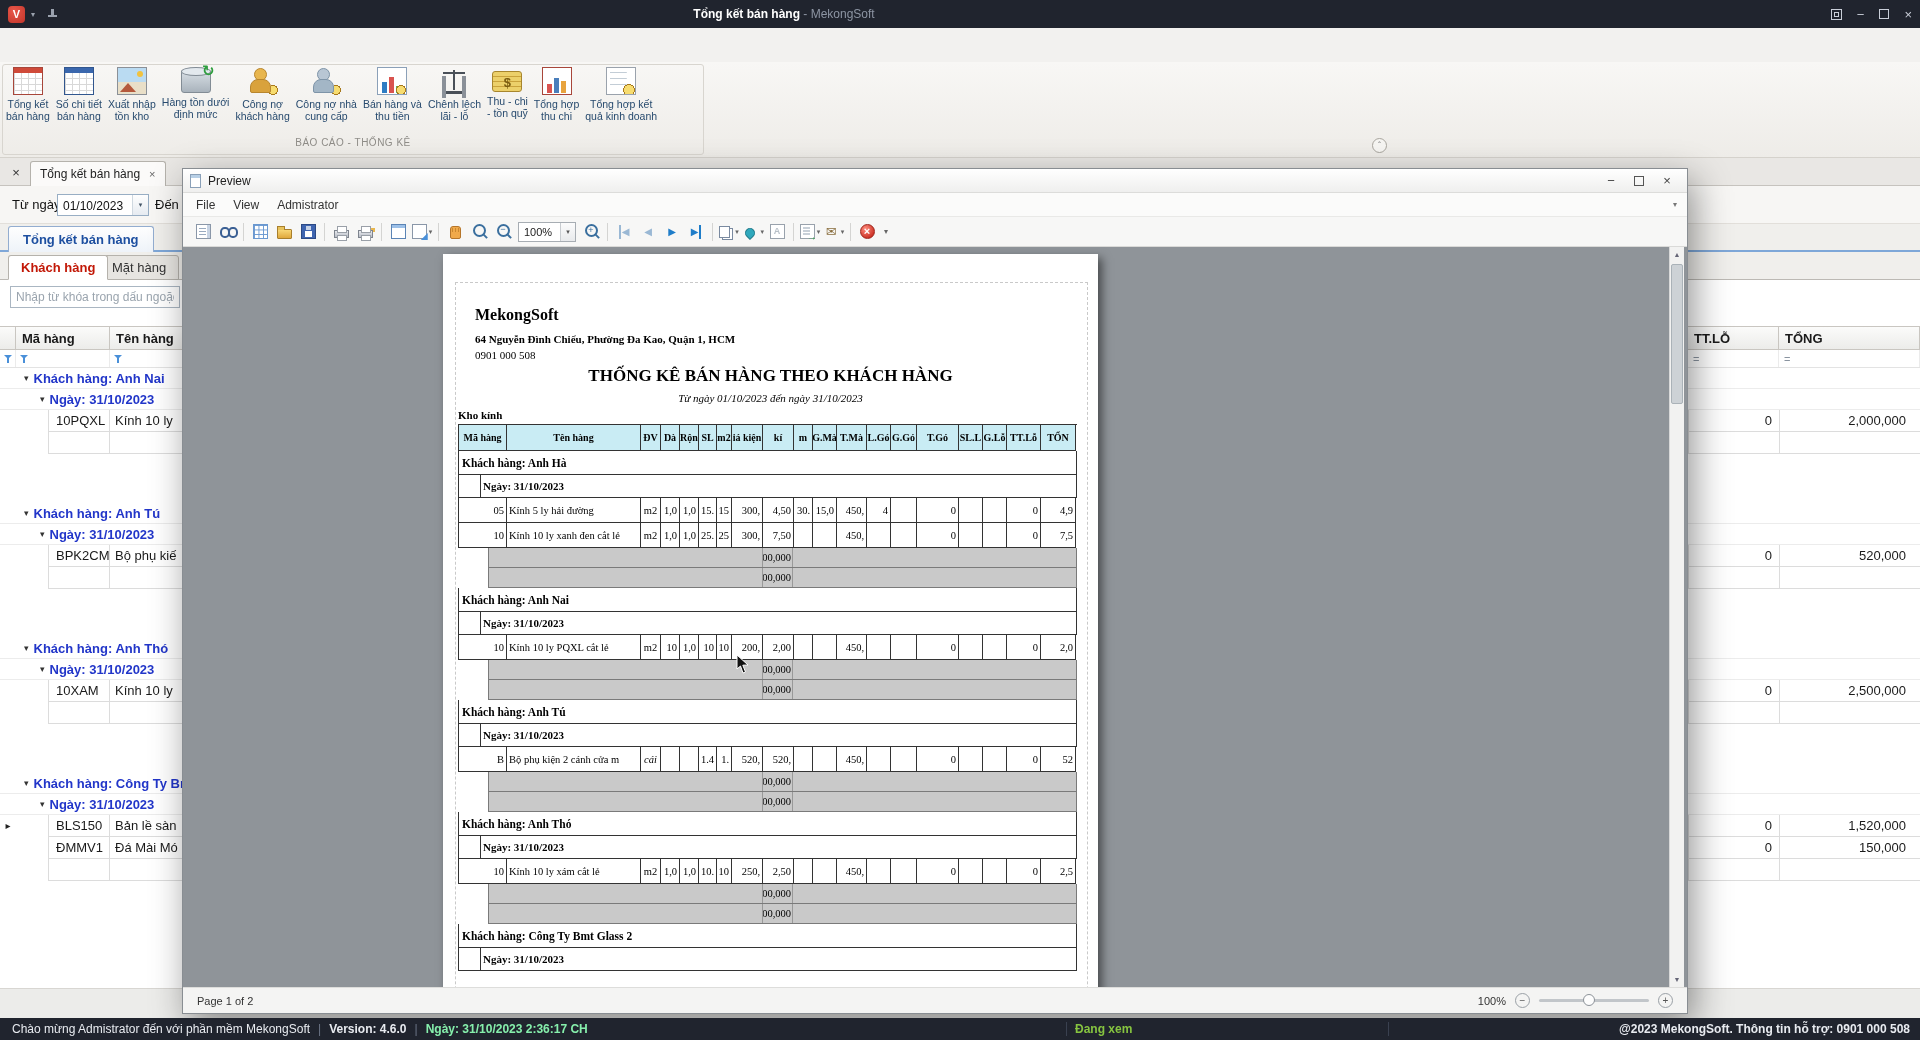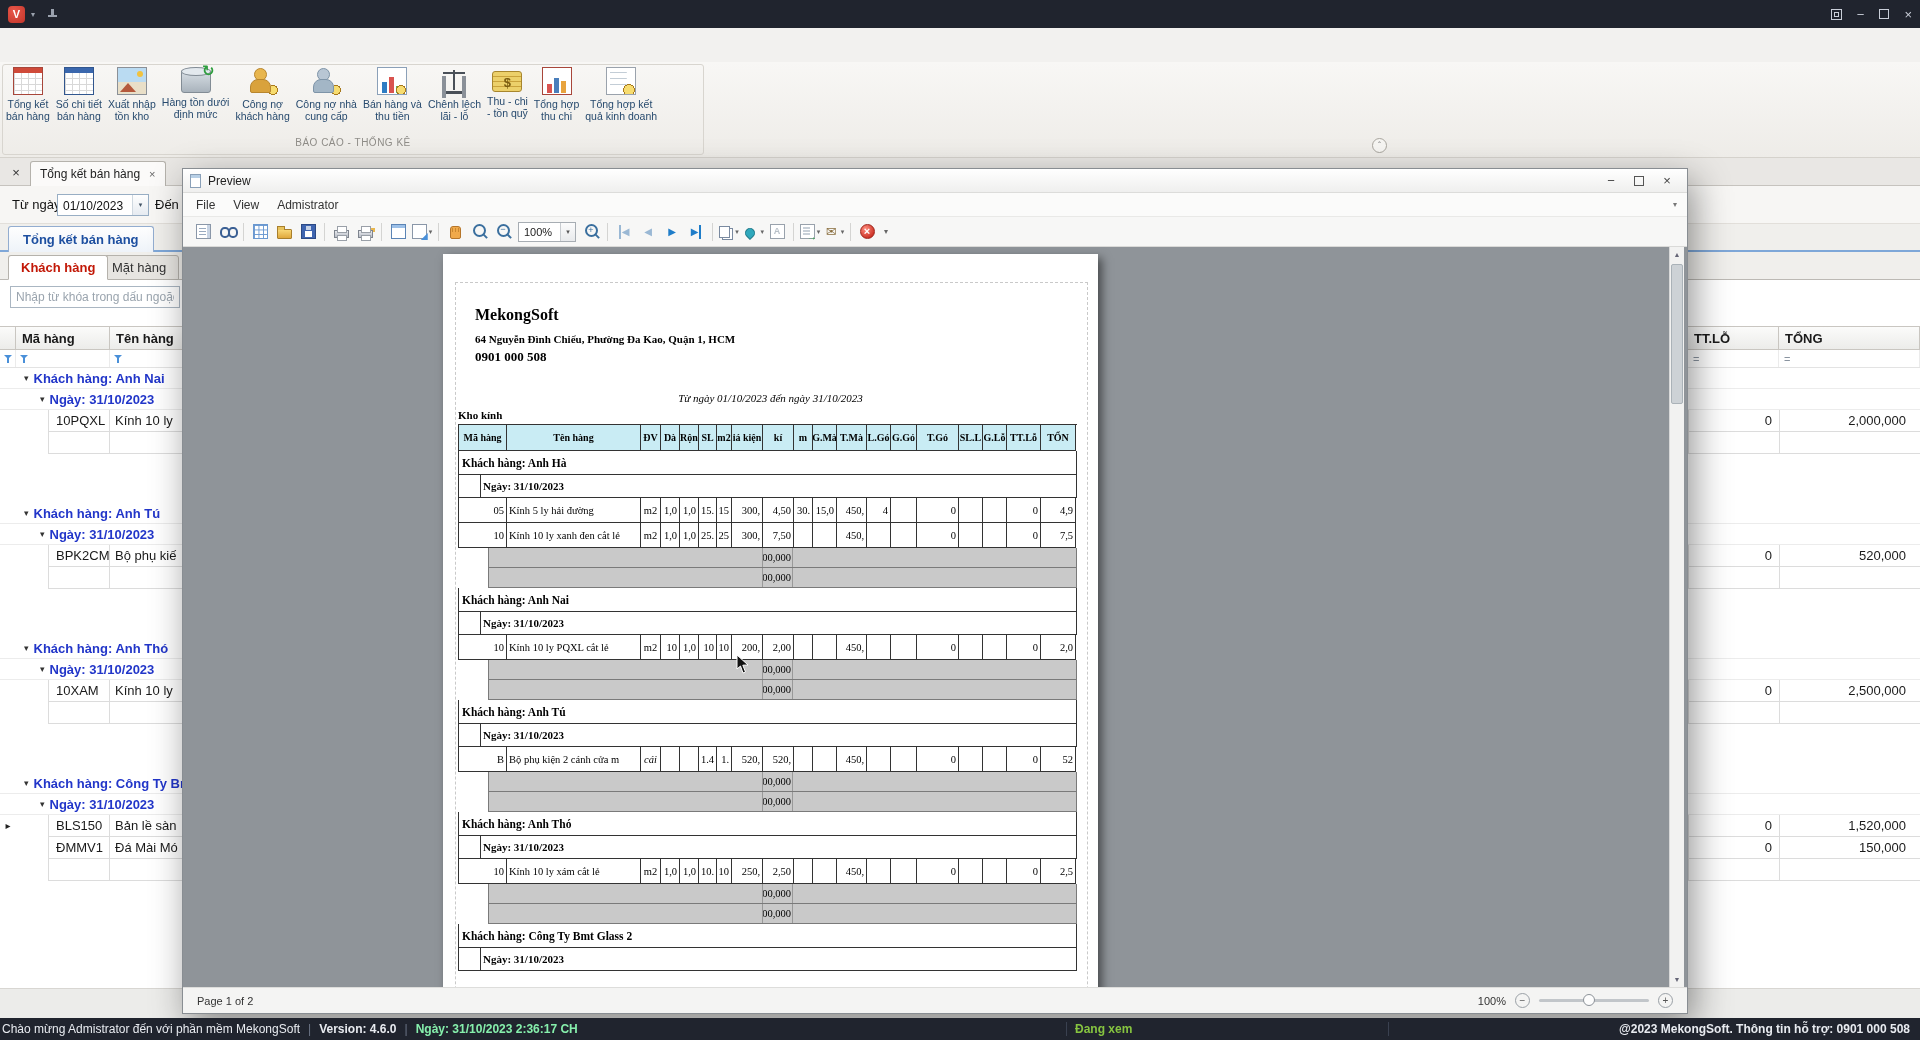--- a/index.html
+++ b/index.html
@@ -120,21 +120,21 @@
 .r-data .gcell,.r-empty .gcell{border-bottom:1px solid #dcdcdc;font-size:13px;color:#1a1a1a;display:flex;align-items:center}
 .r-data .c-code,.r-empty .c-code{border-left:1px solid #dcdcdc;border-right:1px solid #dcdcdc;padding-left:7px}
 .r-data .c-name,.r-empty .c-name{padding-left:5px}
 .r-data .c-tt,.r-empty .c-tt{border-left:1px solid #dcdcdc;justify-content:flex-end;padding-right:7px}
 .r-data .c-tong,.r-empty .c-tong{border-left:1px solid #dcdcdc;justify-content:flex-end;padding-right:14px}
 .curmark{font-size:10px;color:#222;text-align:center;width:16px;line-height:22px}
 #bottomstrip{position:absolute;left:0;top:988px;width:1920px;height:30px;background:#ececea;border-top:1px solid #d8d6d2}
 
 
 #statusbar{position:absolute;left:0;top:1018px;width:1920px;height:22px;background:#20242e;color:#e8ebf0;display:flex;align-items:center;font-size:12px;z-index:200}
-#sb-left{display:flex;align-items:center;gap:8px;padding-left:2px;white-space:nowrap}
+#sb-left{display:flex;align-items:center;gap:8px;padding-left:12px;white-space:nowrap}
 .sb-sep{color:#6b7485}
 .sb-ver{font-weight:bold}
 .sb-date{color:#86efac;font-weight:bold}
 .sb-line{position:absolute;top:4px;width:1px;height:14px;background:#3a4150}
 #sb-view{position:absolute;left:1075px;color:#86c440;font-weight:bold}
 #sb-right{position:absolute;right:10px;font-weight:bold;white-space:nowrap}
 
 
 #preview{position:absolute;left:182px;top:168px;width:1506px;height:846px;background:#f4f4f4;border:1px solid #888d92;box-shadow:6px 12px 34px rgba(0,0,0,.42);z-index:100;display:flex;flex-direction:column}
 #pv-title{height:24px;background:linear-gradient(#ffffff,#efefee);border-bottom:1px solid #dcdcda;display:flex;align-items:center;padding:0 7px;flex:none}
@@ -205,21 +205,21 @@
 .ti-export::before{content:"";position:absolute;left:2px;top:2px;width:7px;height:2px;background:#c8d0d8;box-shadow:0 3px 0 #c8d0d8,0 6px 0 #c8d0d8}
 .ti-export::after{content:"→";position:absolute;right:-3px;bottom:-4px;color:#2f9e44;font-weight:bold;font-size:10px;line-height:10px}
 .ti-email::before{content:"✉";font-size:13px;line-height:15px;color:#8a6f3f;display:block;text-align:center}
 .ti-exit{border-radius:50%;background:radial-gradient(circle at 35% 30%,#ff8d7e,#cc3226 75%);border:1px solid #9e241a}
 .ti-exit::before{content:"×";position:absolute;inset:0;color:#fff;font-weight:bold;font-size:11px;line-height:13px;text-align:center}
 
 
 .rp{position:absolute;font-family:"Liberation Serif","DejaVu Serif",serif;color:#000;white-space:nowrap}
 #rp-company{left:32px;top:52px;font-size:16px;font-weight:bold}
 #rp-address{left:32px;top:79px;font-size:11px;font-weight:bold}
-#rp-phone{left:32px;top:95px;font-size:13px;font-weight:bold}
+#rp-phone{left:32px;top:95px;font-size:11px;font-weight:normal}
 #rp-title{left:0;top:112px;width:655px;text-align:center;font-size:17px;font-weight:bold}
 #rp-sub{left:0;top:138px;width:655px;text-align:center;font-size:11px;font-style:italic}
 #rp-wh{left:15px;top:155px;font-size:11px;font-weight:bold}
 #rtable{position:absolute;left:15px;top:170px;width:619px;border-top:1px solid #333;font-family:"Liberation Serif","DejaVu Serif",serif}
 .rrow{display:flex;border-left:1px solid #333}
 .rrow.rsum{border-left:none}
 .rcell{border-right:1px solid #333;border-bottom:1px solid #333;overflow:hidden;white-space:nowrap;font-size:10.5px;padding:0 2px;display:flex;align-items:center;flex:none}
 .rcell.l{justify-content:flex-start}.rcell.c{justify-content:center}.rcell.r{justify-content:flex-end}
 .rhead .rcell{background:#c9ecf4;font-weight:bold;font-size:10px;justify-content:center;padding:0 1px}
 .rgrp{border-right:1px solid #333;border-bottom:1px solid #333;font-weight:bold;font-size:11.5px;display:flex;align-items:center;padding-left:3px;flex:1;min-width:0;overflow:hidden;white-space:nowrap}
@@ -234,20 +234,21 @@
 </style>
 </head>
 <body>
 
 <div id="root">
 
   <div id="titlebar">
     <div class="vlogo">V</div>
     <div class="tb-caret">▾</div>
     <div class="pin"></div>
+    <div id="tb-title"><b>Tổng kết bán hàng</b><span> - MekongSoft</span></div>
     <div id="tb-btns">
       <div class="ico-full"></div>
       <div class="tbx">−</div>
       <div class="ico-max"></div>
       <div class="tbx">×</div>
     </div>
   </div>
 
 
   <div id="ribbon">
@@ -600,20 +601,21 @@
           <span class="ti ti-exit"></span>
         </span>
         <span class="tbtn caretonly">▾</span>
       </div>
     <div id="pv-content">
       <div id="page">
         <div id="margins"></div>
         <div class="rp" id="rp-company">MekongSoft</div>
         <div class="rp" id="rp-address">64 Nguyễn Đình Chiểu, Phường Đa Kao, Quận 1, HCM</div>
         <div class="rp" id="rp-phone">0901 000 508</div>
+        <div class="rp" id="rp-title">THỐNG KÊ BÁN HÀNG THEO KHÁCH HÀNG</div>
         <div class="rp" id="rp-sub">Từ ngày 01/10/2023 đến ngày 31/10/2023</div>
         <div class="rp" id="rp-wh">Kho kính</div>
         <div id="rtable">
             <div class="rrow rhead" style="height: 26px;">
               <span class="rcell" style="width: 48px;">Mã hàng</span>
               <span class="rcell" style="width: 134px;">Tên hàng</span>
               <span class="rcell" style="width: 20px;">ĐV</span>
               <span class="rcell" style="width: 19px;">Dà</span>
               <span class="rcell" style="width: 19px;">Rộn</span>
               <span class="rcell" style="width: 18px;">SL</span>

